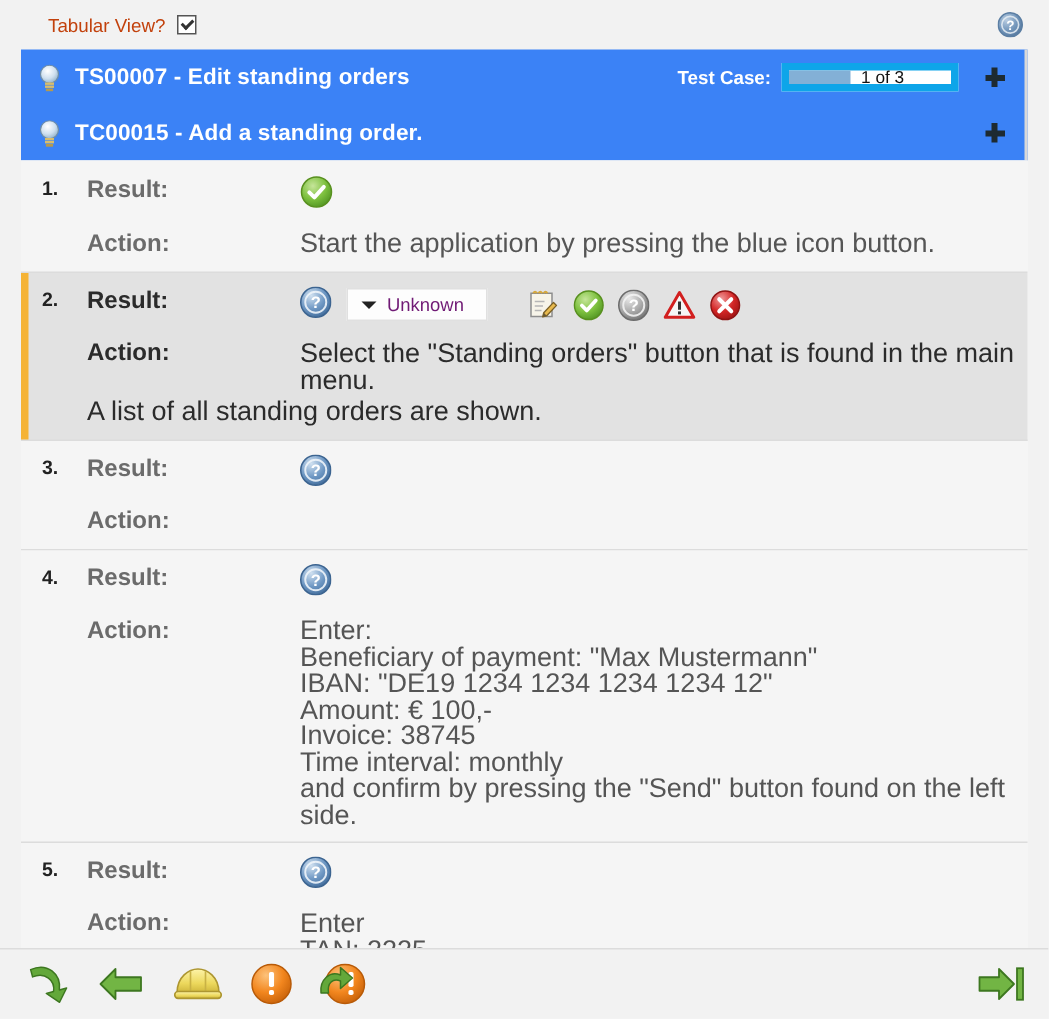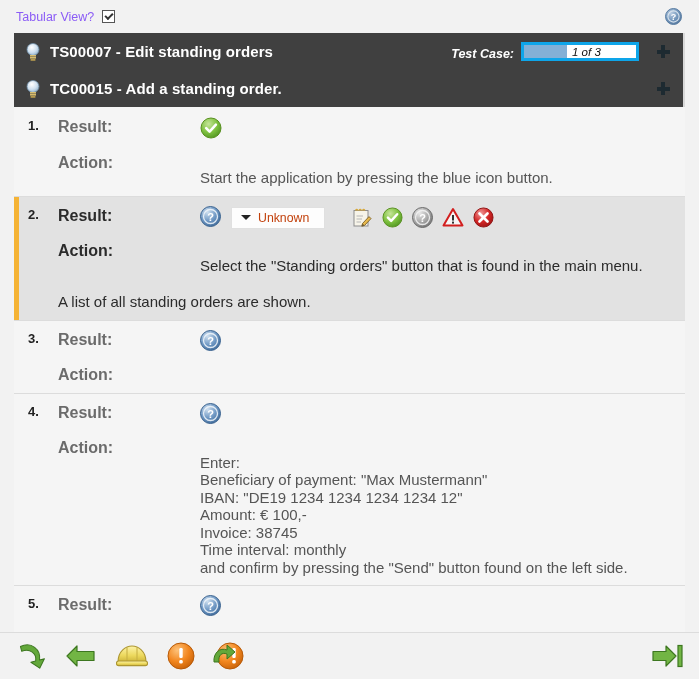--- a/index.html
+++ b/index.html
@@ -18,22 +18,23 @@
   
   .topbar {
     height: 33px;
     display: flex;
     align-items: center;
     padding: 0 8px 0 16px;
     box-sizing: border-box;
   }
   .topbar-label {
     font-size: 12.5px;
-    color: #8b5cf6;
+    color: #c2410c;
     margin-right: 8px;
+    margin-left: 16px;
   }
   .checkbox {
     width: 13px; height: 13px;
     border: 1px solid #555;
     background: #fff;
     display: inline-block;
     position: relative;
     box-sizing: border-box;
     cursor: pointer;
   }
@@ -51,57 +52,56 @@
   .help-icon-top {
     width: 17px; height: 17px;
     margin-right: 9px;
   }
 
   
   .section {
     margin: 0 14px;
   }
   .bar {
-    background: #404040;
+    background: #3b82f6;
     height: 37px;
     display: flex;
     align-items: center;
     padding: 0 10px 0 10px;
     box-sizing: border-box;
     color: #fff;
     border-right: 2px solid #d9d9d9;
   }
   .bar-bulb { margin-right: 8px; display:flex; align-items:center;}
   .bar-title {
     font-size: 15px;
     font-weight: bold;
     letter-spacing: 0.1px;
     white-space: nowrap;
   }
   .tc-block { }
 
   .testcase-wrap {
     display: flex;
-    align-items: flex-end;
+    align-items: center;
     margin-left: auto;
     margin-right: 4px;
-    font-style: italic;
   }
   .testcase-label {
     font-size: 12.5px;
     font-weight: bold;
     color: #fff;
     margin-right: 7px;
     white-space: nowrap;
   }
   .progress-field {
     width: 118px;
     height: 19px;
     background: #ffffff;
-    border: 3px solid #0ea5e9;
+    border: 5px solid #0ea5e9;
     position: relative;
     display: flex;
     align-items: center;
     box-sizing: border-box;
     cursor: pointer;
   }
   .progress-fill {
     position: absolute;
     left: 0; top: 0; bottom: 0;
     width: 38%;
@@ -175,26 +175,25 @@
   .lbl {
     width: 142px;
     flex: none;
     font-size: 16px;
     font-weight: bold;
     color: #6b6b6b;
     padding-top: 1px;
   }
   .step-row.selected .lbl, .step-row.selected .val { color: #2b2b2b; }
   .val {
-    font-size: 15px;
+    font-size: 18px;
     color: #555;
     line-height: 17.5px;
     white-space: pre-line;
     padding-top: 1px;
-    margin-top: 15px;
   }
   .row-gap { height: 11px; }
   .result-slot { display: flex; align-items: center; min-height: 24px; }
 
   
   .icon-row { display: flex; align-items: center; }
   .dropdown {
     background: #fdfdfd;
     border: 1px solid #e0e0e0;
     height: 22px;
@@ -205,21 +204,21 @@
     box-sizing: border-box;
     cursor: pointer;
   }
   .dropdown .tri {
     width: 0; height: 0;
     border-left: 5px solid transparent;
     border-right: 5px solid transparent;
     border-top: 5px solid #222;
     margin: 0 7px 0 9px;
   }
-  .dropdown .dd-text { font-size: 12.3px; color: #c2410c; }
+  .dropdown .dd-text { font-size: 12.3px; color: #701a75; }
   .act-icons { display: flex; align-items: center; margin-left: 26px; gap: 9px; }
   .act-icons > span { cursor: pointer; display: flex; }
 
   
   .bottombar {
     position: absolute;
     left: 0; right: 0; bottom: 0;
     height: 47px;
     background: #f2f2f2;
     border-top: 1px solid #dcdcdc;

